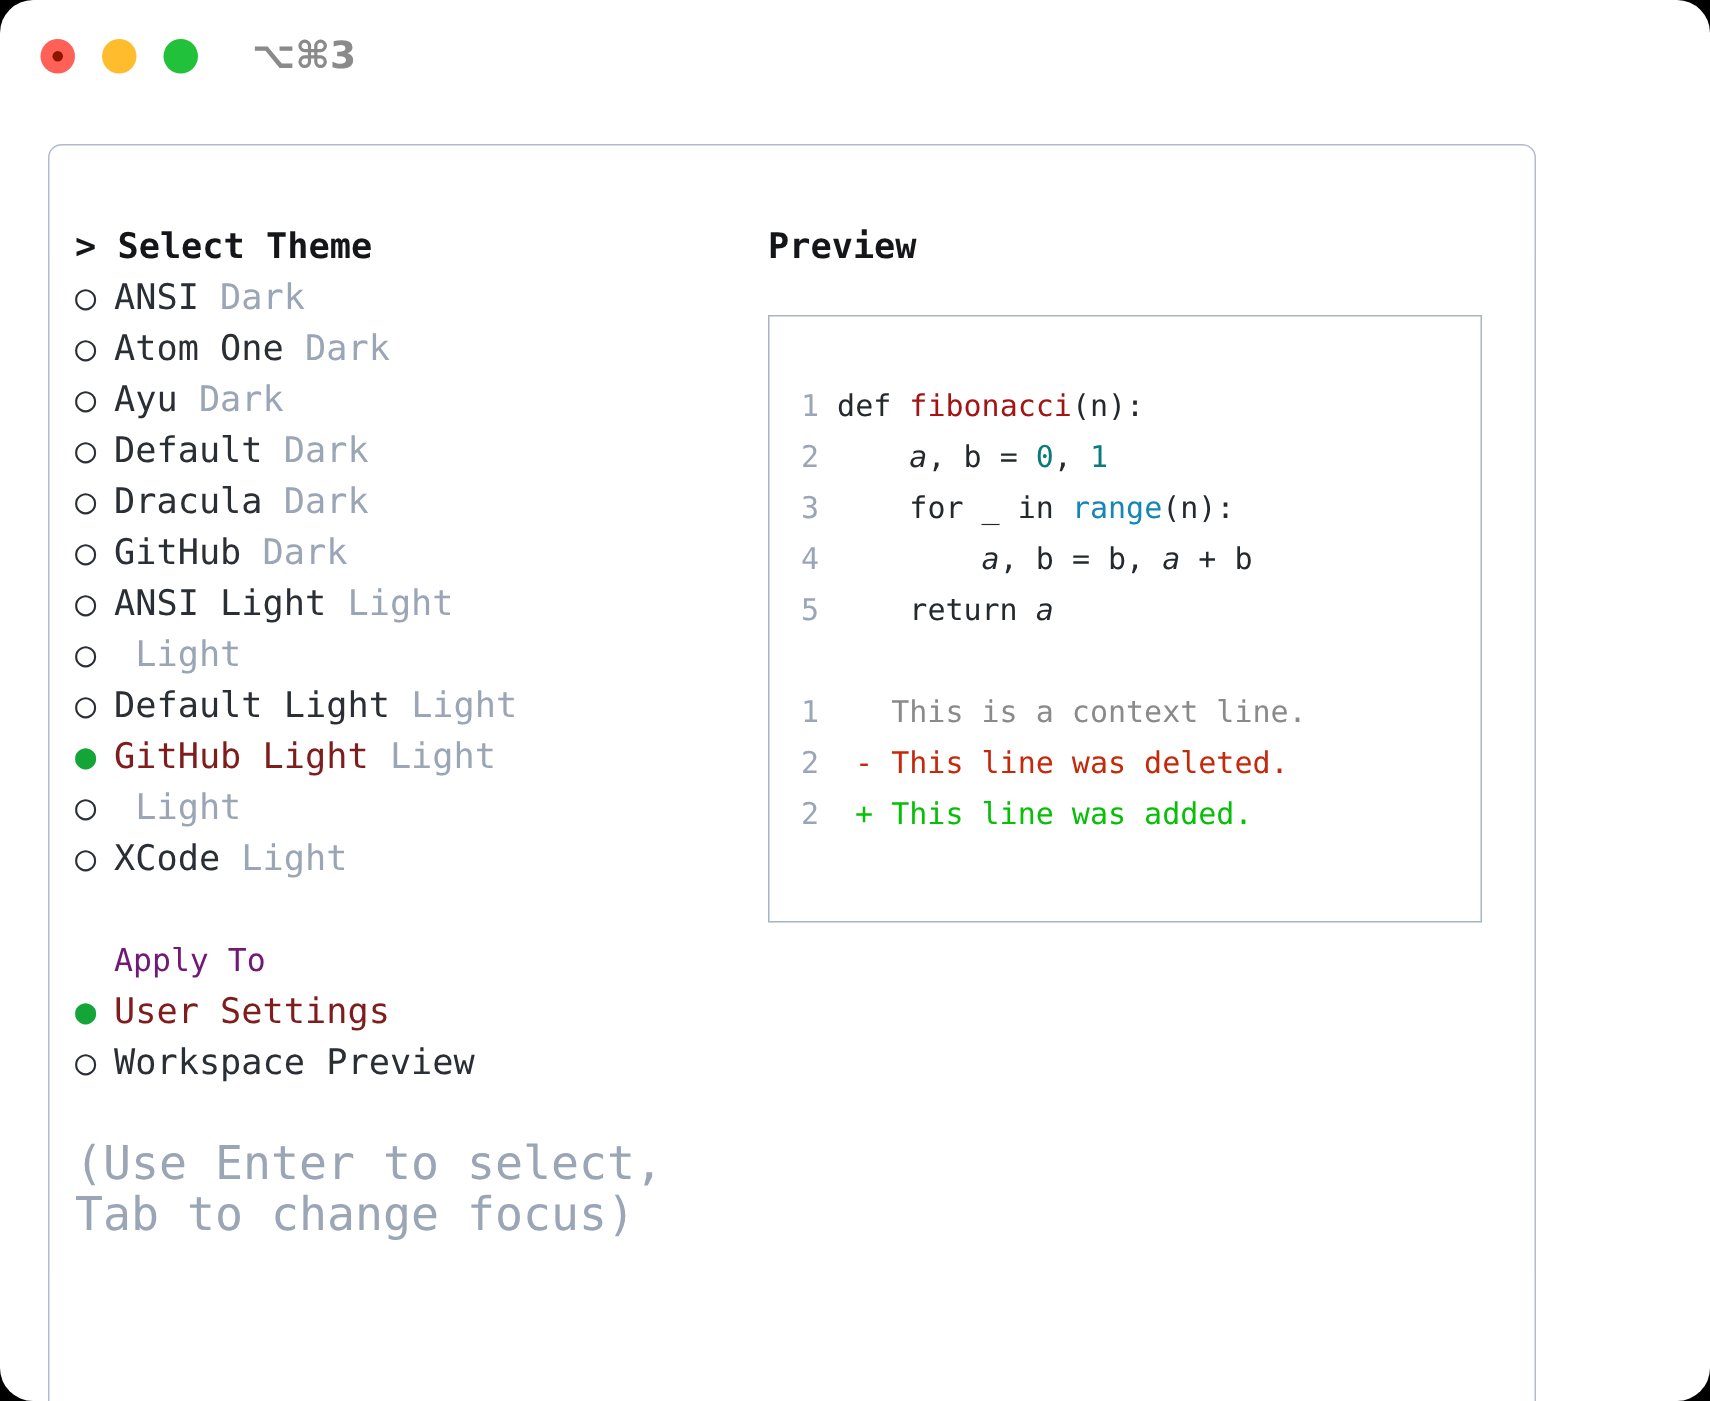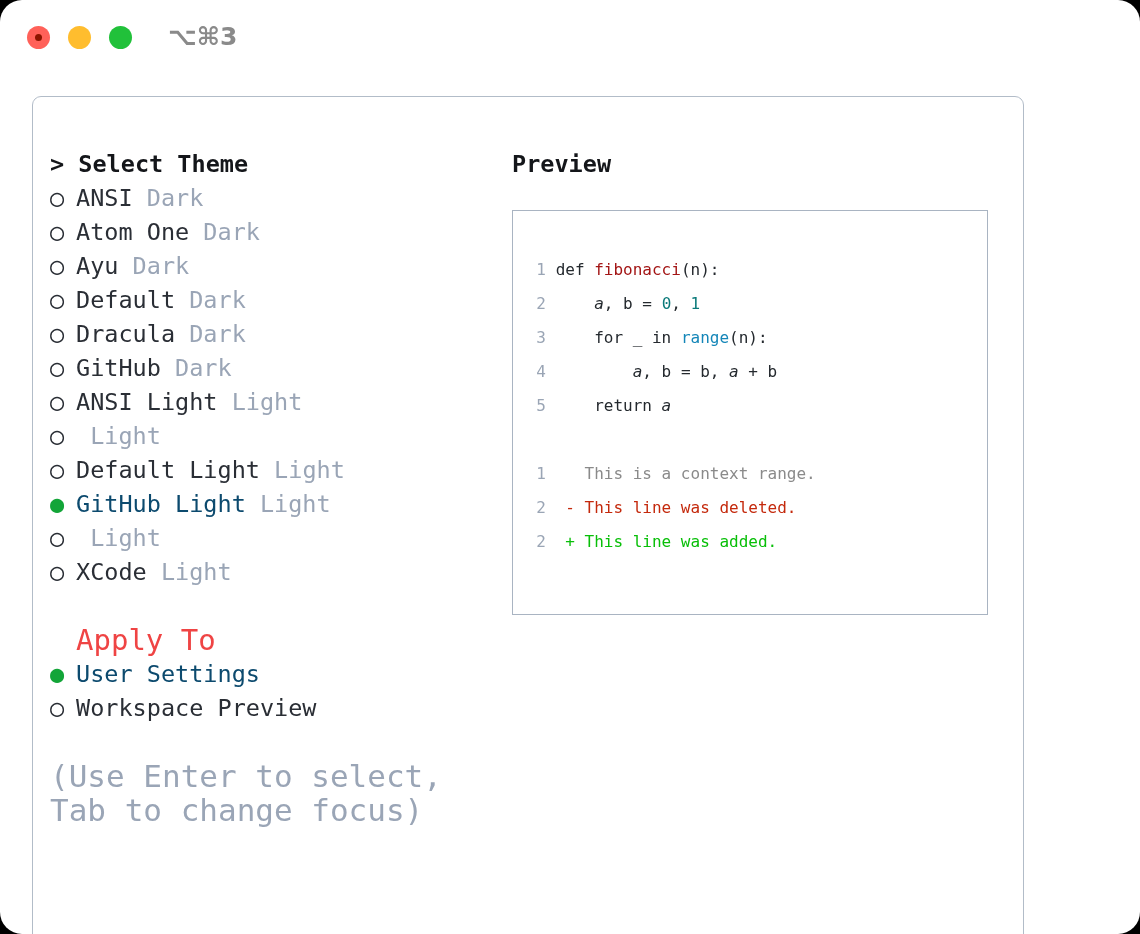--- a/index.html
+++ b/index.html
@@ -106,29 +106,29 @@
     color: #2a2e35;
     line-height: 34px;
     white-space: pre;
   }
   .bullet.sel { color: #13a538; }
   .opt-label {
     color: #2a2e35;
     white-space: pre;
     text-align: right;
   }
-  .opt-row.selected .opt-label { color: #0c4a6e; }
+  .opt-row.selected .opt-label { color: #7f1d1d; }
   .opt-suffix {
     color: #9aa5b6;
     white-space: pre;
   }
 
   .section-head {
-    font-size: 29px;
-    color: #ef4444;
+    font-size: 21px;
+    color: #701a75;
     line-height: 34px;
     padding-left: 26px;
     white-space: pre;
   }
   .spacer-line { height: 34px; }
 
   .hint {
     margin-top: 34px;
     font-size: 31px;
     color: #9aa5b6;
@@ -154,21 +154,21 @@
     width: 476px;
     height: 405px;
     border: 1.7px solid #a9b4c2;
     box-sizing: border-box;
     background: #ffffff;
     position: relative;
   }
   .code-area {
     position: absolute;
     left: 15px; top: 42px;
-    font-size: 16px;
+    font-size: 20px;
     line-height: 34px;
   }
   .code-line { white-space: pre; }
   .ln {
     color: #9aa5b5;
     display: inline-block;
     width: 18px;
     text-align: right;
   }
   .tok-plain  { color: #24292e; }
@@ -231,21 +231,21 @@
         <div class="code-area">
           <div id="code-lines">
               <div class="code-line"><span class="ln">1</span><span class="tok-plain"> </span><span class="tok-plain">def </span><span class="tok-fn">fibonacci</span><span class="tok-plain">(n):</span></div>
               <div class="code-line"><span class="ln">2</span><span class="tok-plain"> </span><span class="tok-plain">    </span><span class="tok-var">a</span><span class="tok-plain">, </span><span class="tok-plain">b</span><span class="tok-plain"> = </span><span class="tok-num">0</span><span class="tok-plain">, </span><span class="tok-num">1</span></div>
               <div class="code-line"><span class="ln">3</span><span class="tok-plain"> </span><span class="tok-plain">    for _ in </span><span class="tok-builtin">range</span><span class="tok-plain">(n):</span></div>
               <div class="code-line"><span class="ln">4</span><span class="tok-plain"> </span><span class="tok-plain">        </span><span class="tok-var">a</span><span class="tok-plain">, b = b, </span><span class="tok-var">a</span><span class="tok-plain"> + b</span></div>
               <div class="code-line"><span class="ln">5</span><span class="tok-plain"> </span><span class="tok-plain">    return </span><span class="tok-var">a</span></div>
             </div>
           <div class="blank-line"></div>
           <div id="diff-lines">
-              <div class="code-line"><span class="ln">1</span><span class="diff-ctx">   </span><span class="diff-ctx"> This is a context range.</span></div>
+              <div class="code-line"><span class="ln">1</span><span class="diff-ctx">   </span><span class="diff-ctx"> This is a context line.</span></div>
               <div class="code-line"><span class="ln">2</span><span class="diff-del">  -</span><span class="diff-del"> This line was deleted.</span></div>
               <div class="code-line"><span class="ln">2</span><span class="diff-add">  +</span><span class="diff-add"> This line was added.</span></div>
             </div>
         </div>
       </div>
     </div>
 
   </div>
 </div>
 

